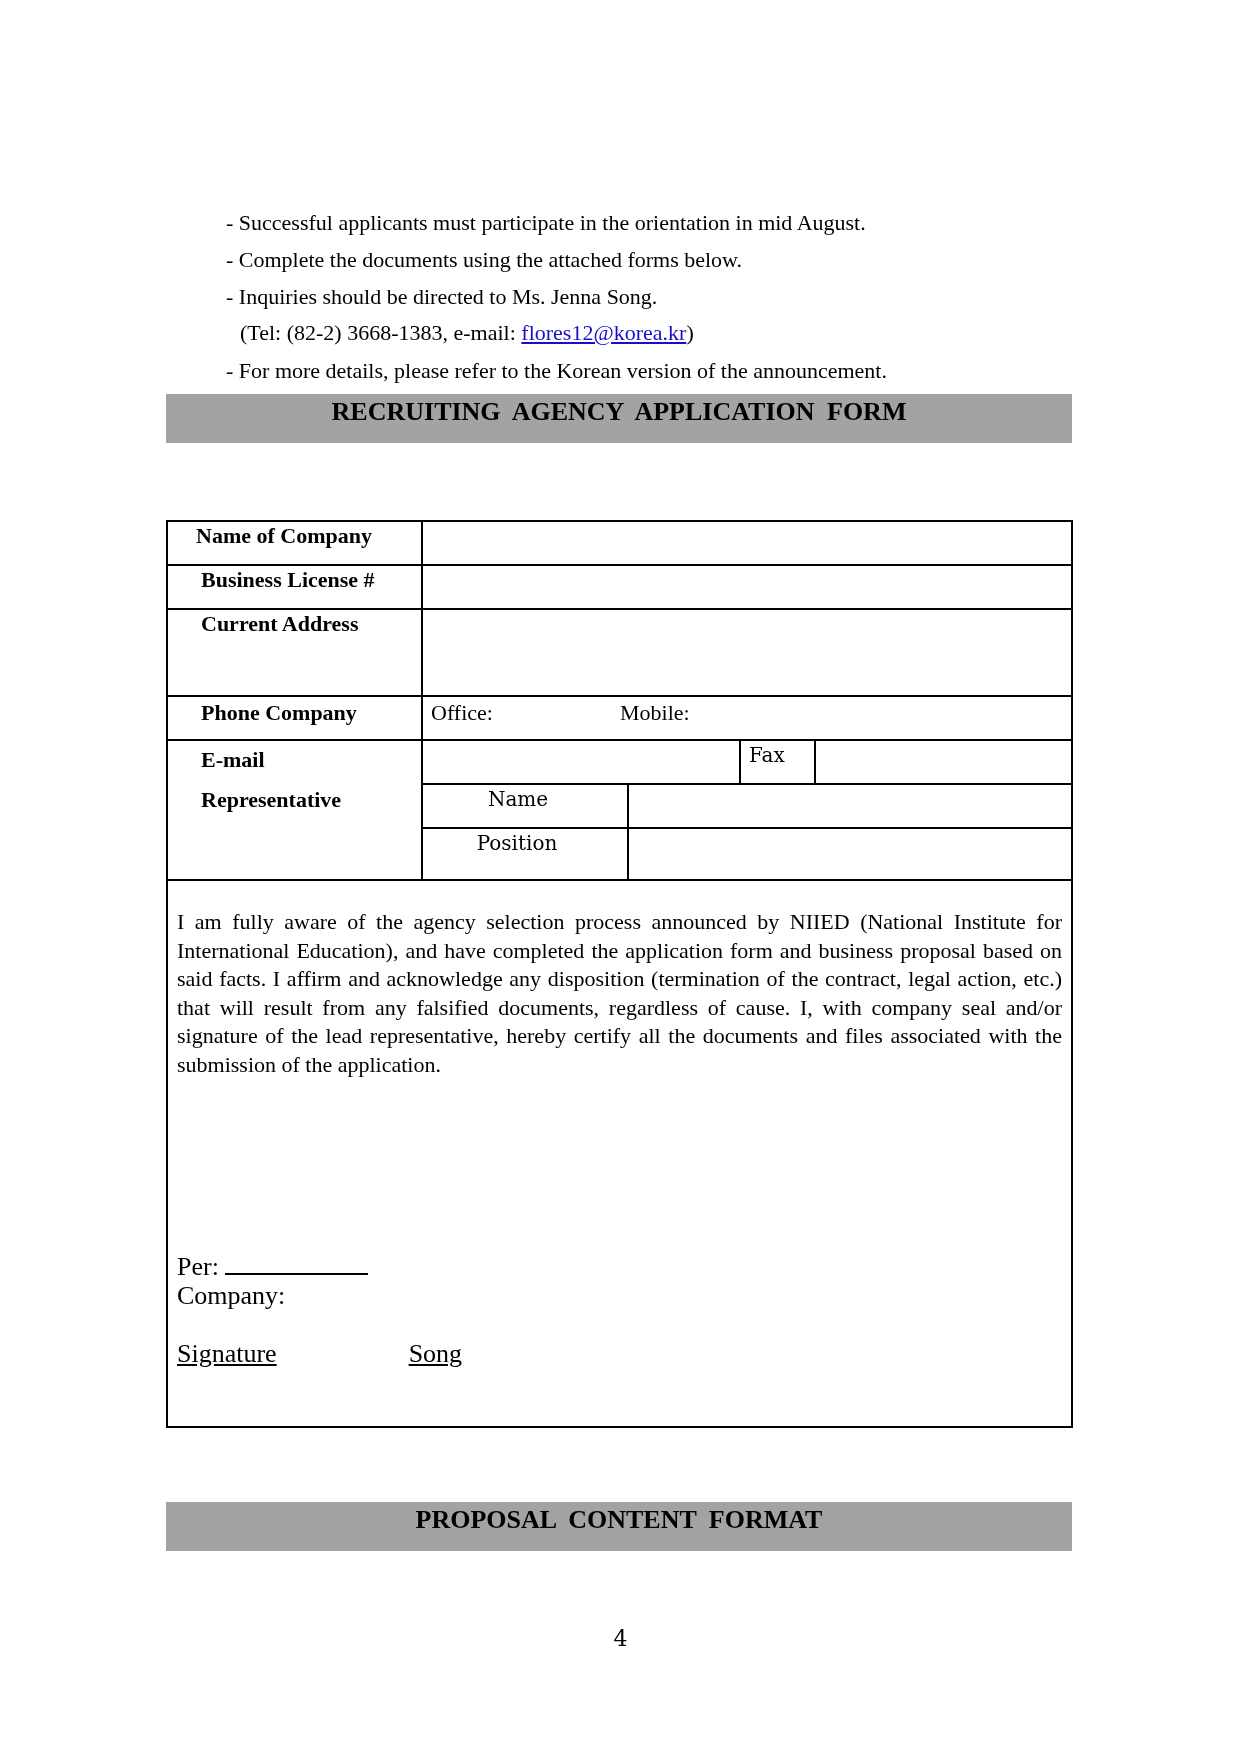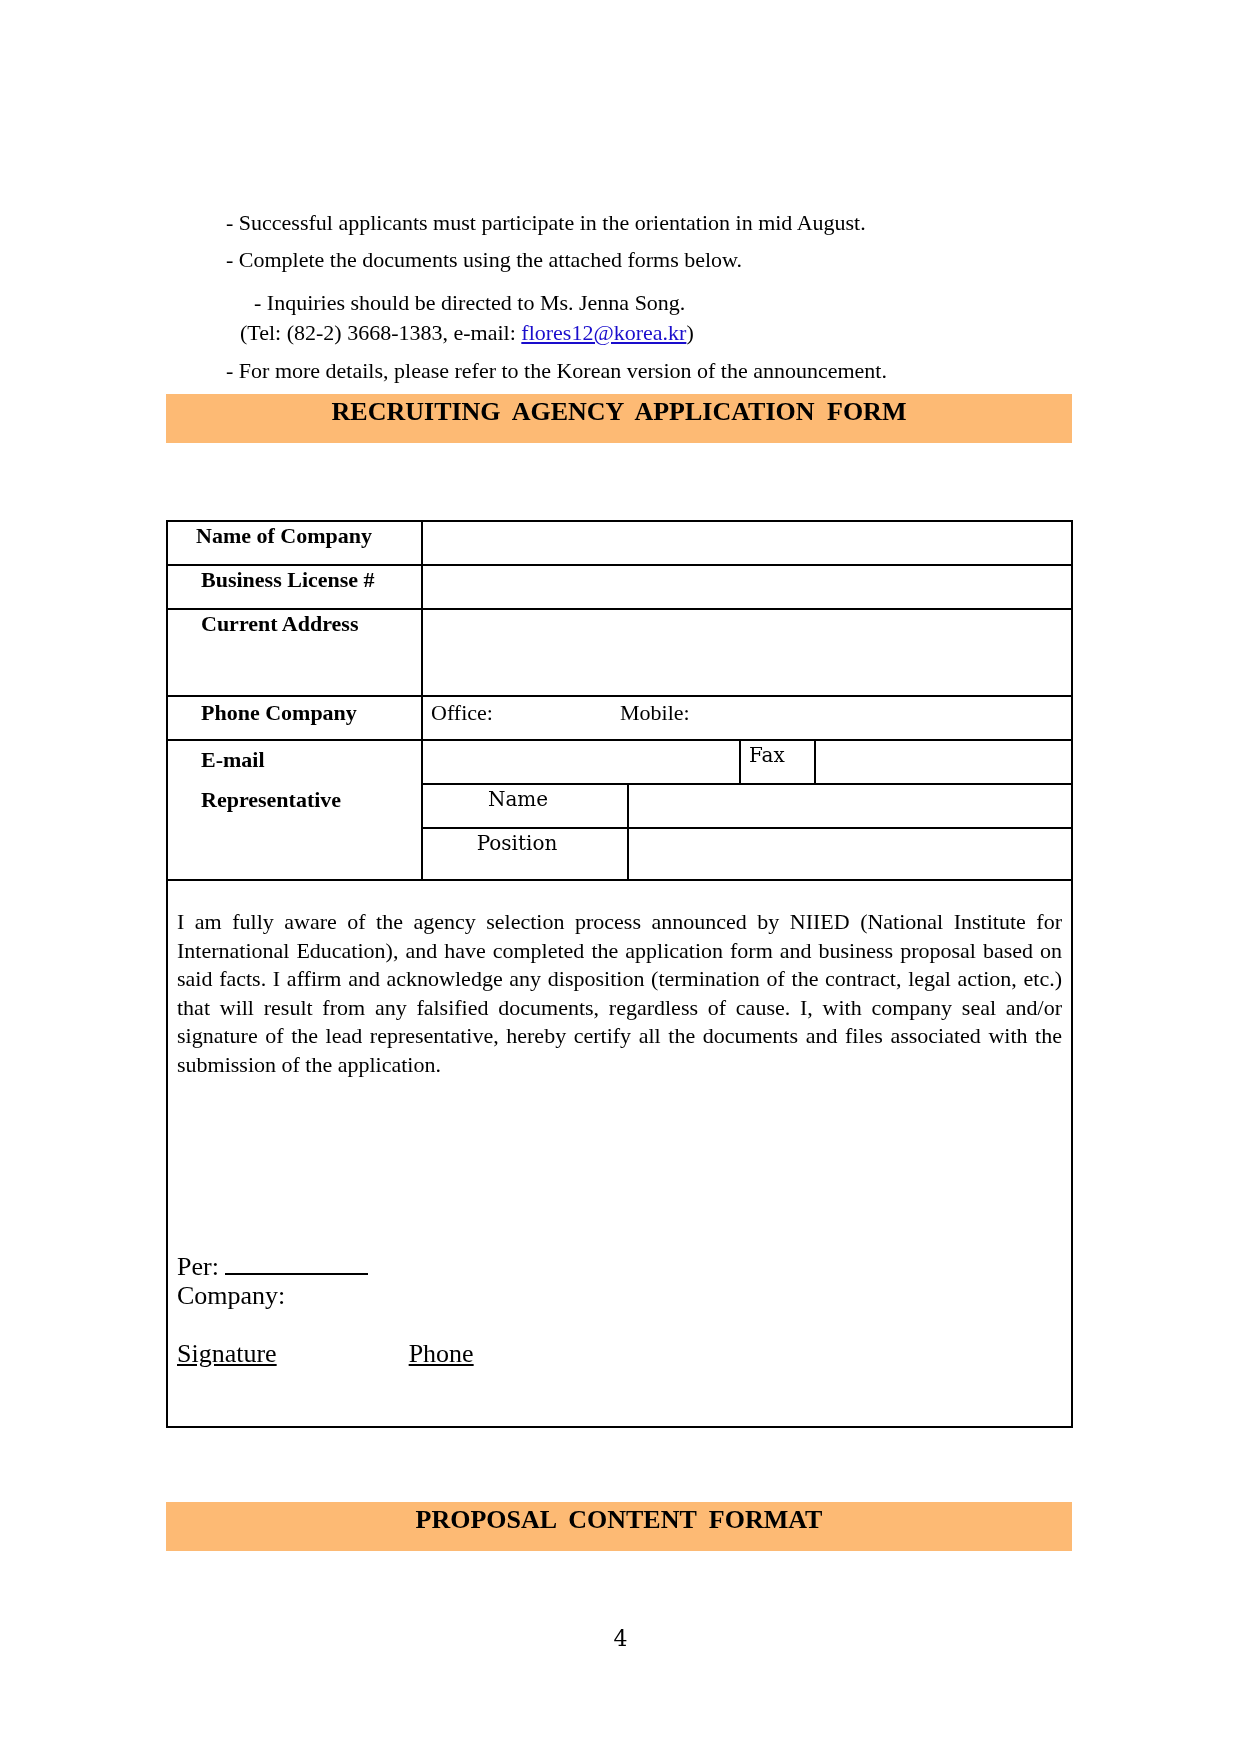--- a/index.html
+++ b/index.html
@@ -7,21 +7,21 @@
       width: 1241px; height: 1754px; position: relative; overflow: hidden;
       font-family: "Liberation Serif", serif; color: #000;
     }
     .bullets { position: absolute; left: 226px; top: 210px; width: 840px; font-size: 22px; }
     .bullets .line { position: absolute; left: 0; white-space: nowrap; line-height: 26px; }
     .bullets .line.indent { left: 14px; }
     a.email-link { color: #1a0dcc; text-decoration: underline; }
 
     .bar {
       position: absolute; left: 166px; width: 906px; height: 49px;
-      background: #fdba74; text-align: center;
+      background: #a3a3a3; text-align: center;
       font-weight: bold; font-size: 26px; word-spacing: 6px;
       line-height: 36px;
     }
     .bar.b1 { top: 394px; }
     .bar.b2 { top: 1502px; }
 
     .form { position: absolute; left: 166px; top: 520px; width: 907px; height: 908px; }
     .cell { position: absolute; box-sizing: border-box; }
     .hline { position: absolute; height: 1.5px; background: #000; }
     .vline { position: absolute; width: 1.5px; background: #000; }
@@ -38,21 +38,21 @@
     .blank-line { display: inline-block; width: 143px; border-bottom: 2px solid #000; height: 18px; vertical-align: baseline; margin-left: 6px; }
     .sig-u { text-decoration: underline; }
     .page-num { position: absolute; top: 1626px; left: 0; width: 1241px; text-align: center; font-size: 22px; font-family: "DejaVu Serif", serif; }
   </style>
 </head>
 <body>
 
 <div class="bullets">
   <div class="line" style="top:0px;">- Successful applicants must participate in the orientation in mid August.</div>
   <div class="line" style="top:37px;">- Complete the documents using the attached forms below.</div>
-  <div class="line" style="top:80px;margin-left:28px;">- Inquiries should be directed to Ms. Jenna Song.</div>
+  <div class="line" style="top:74px;">- Inquiries should be directed to Ms. Jenna Song.</div>
   <div class="line indent" style="top:110px;">
     <span>(Tel: (82-2) 3668-1383, e-mail: </span><a class="email-link">flores12@korea.kr</a><span>)</span>
   </div>
   <div class="line" style="top:148px;">- For more details, please refer to the Korean version of the announcement.</div>
 </div>
 
 <div class="bar b1">RECRUITING  AGENCY  APPLICATION  FORM</div>
 
 <div class="form">
 
@@ -102,19 +102,19 @@
   <div class="sublabel" style="left:257px;top:307px;width:188px;text-align:center;line-height:32px;">Position</div>
   <div class="cell" style="left:463px;top:309px;width:442px;height:50px;"></div>
 
   <div class="decl" style="top:388px;">I am fully aware of the agency selection process announced by NIIED (National Institute for International Education), and have completed the application form and business proposal based on said facts. I affirm and acknowledge any disposition (termination of the contract, legal action, etc.) that will result from any falsified documents, regardless of cause. I, with company seal and/or signature of the lead representative, hereby certify all the documents and files associated with the submission of the application.</div>
 
   <div class="sig" style="top:732px;">
     <span>Per:</span><span class="blank-line"></span>
   </div>
   <div class="sig" style="top:761px;">Company:</div>
   <div class="sig sig-u" style="top:819px;">
-    <span>Signature</span><span style="display:inline-block;width:132px;"></span><span>Phone</span>
+    <span>Signature</span><span style="display:inline-block;width:132px;"></span><span>Song</span>
   </div>
 </div>
 
 <div class="bar b2">PROPOSAL  CONTENT  FORMAT</div>
 
 <div class="page-num">4</div>
 
 </body></html>

